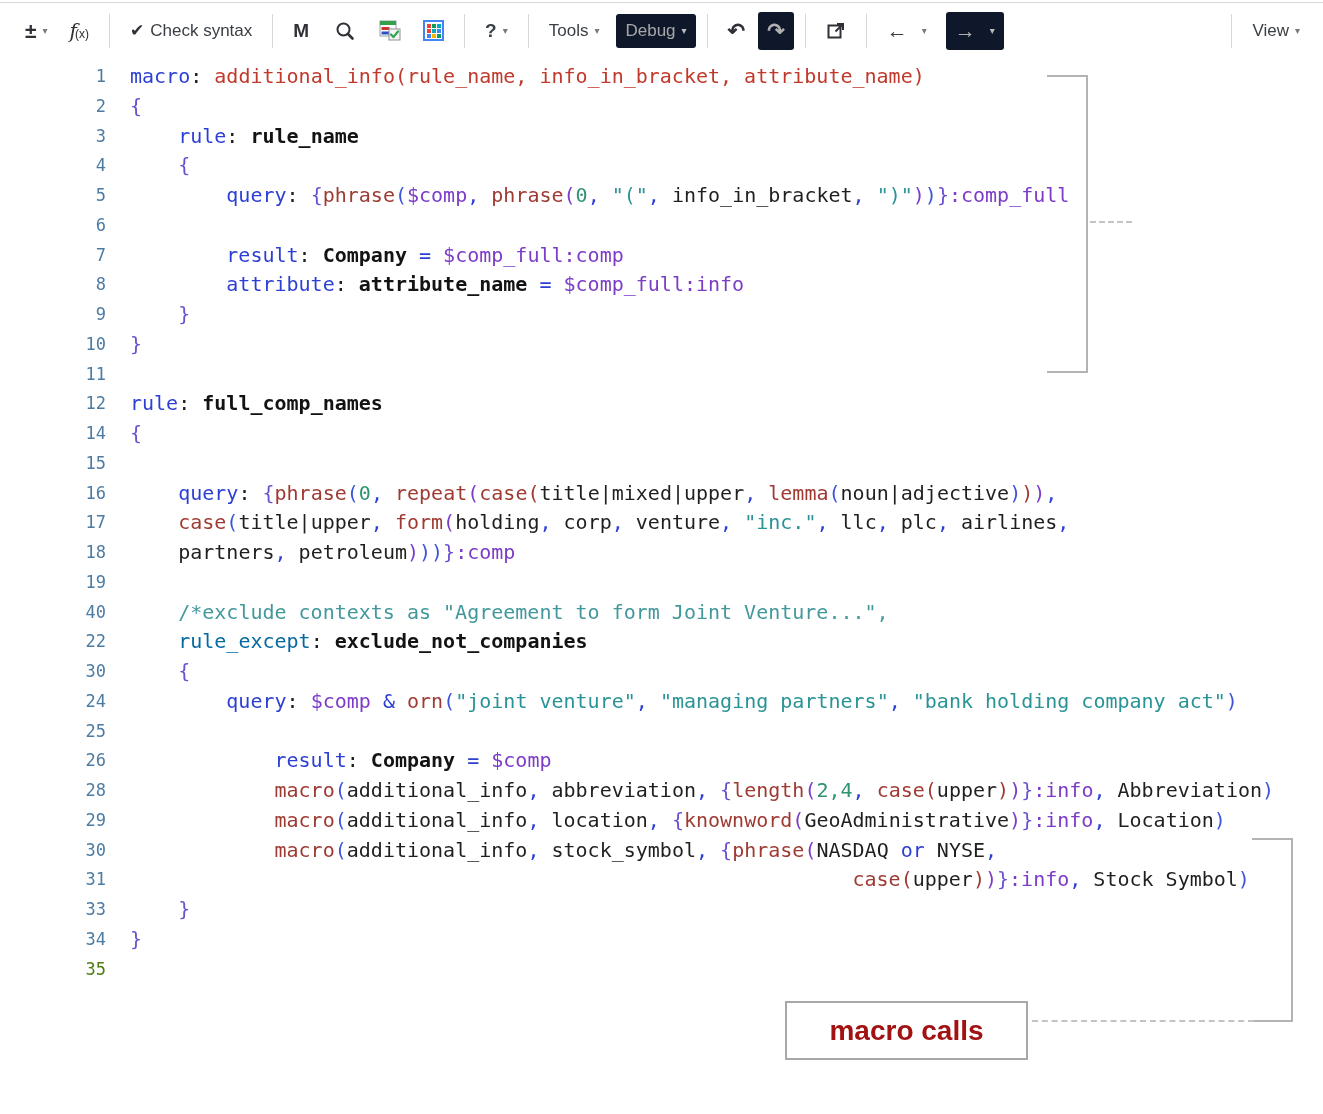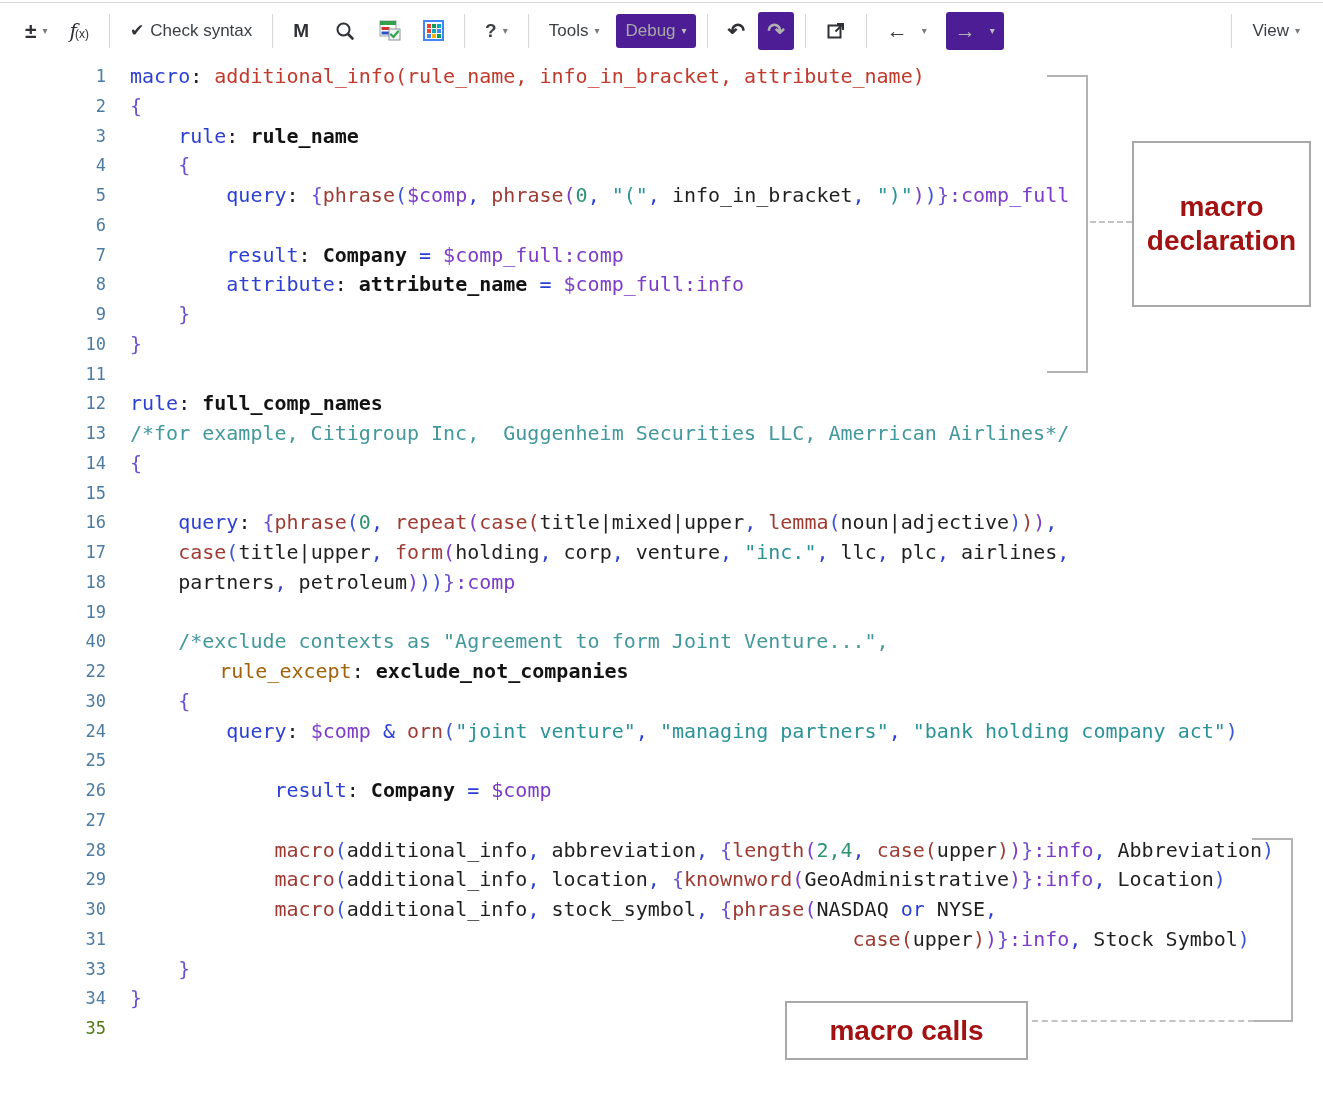--- a/index.html
+++ b/index.html
@@ -6,21 +6,21 @@
   .page{position:relative;width:1323px;height:1114px;background:#ffffff;overflow:hidden;
         font-family:"Liberation Sans",sans-serif;}
   .topline{position:absolute;top:2px;left:0;width:1323px;height:1px;background:#d9d9d9;}
 
   
   .toolbar{position:absolute;top:3px;left:0;width:1323px;height:55px;display:flex;align-items:center;
            padding-left:16px;box-sizing:border-box;color:#3a3f44;font-size:17px;white-space:nowrap;}
   .tb-btn{display:flex;align-items:center;gap:6px;padding:7px 9px;border-radius:3px;cursor:pointer;}
   .tb-sep{width:1px;height:34px;background:#d7d7d7;margin:0 11px;flex:none;}
   .caret{font-size:10px;color:#7a7a7a;}
-  .disabled-pill{background:#4c1d95;color:#a8a8a8;}
+  .disabled-pill{background:#0f172a;color:#a8a8a8;}
   .disabled-pill .caret{color:#bdbdbd;}
   .pm{font-size:21px;font-weight:bold;color:#2f3136;}
   .fx-f{font-family:"DejaVu Serif",serif;font-style:italic;font-size:20px;color:#2f3136;}
   .fx-sub{font-size:12px;color:#2f3136;margin-left:-2px;}
   .checkmark{font-size:17px;color:#2f3136;}
   .m-label{font-size:19px;font-weight:bold;color:#2f3136;}
   .help-q{font-size:19px;font-weight:bold;color:#3a3f44;}
   .undo-g{font-size:21px;font-weight:bold;color:#2f3136;}
   .redo-g{font-size:21px;font-weight:bold;color:#b0b0b0;}
   .arrow-g{font-size:21px;color:#3a3f44;}
@@ -177,50 +177,45 @@
       <div class="code-line"><span class="ln" style="color: rgb(76, 123, 163);">3</span><span class="lc"><span class="pl" style="color: rgb(31, 31, 31);">    </span><span class="kw" style="color: rgb(44, 63, 212);">rule</span><span class="pl" style="color: rgb(31, 31, 31);">: </span><span class="bold" style="color: rgb(19, 19, 19);">rule_name</span></span></div>
       <div class="code-line"><span class="ln" style="color: rgb(76, 123, 163);">4</span><span class="lc"><span class="pl" style="color: rgb(31, 31, 31);">    </span><span class="br" style="color: rgb(106, 79, 208);">{</span></span></div>
       <div class="code-line"><span class="ln" style="color: rgb(76, 123, 163);">5</span><span class="lc"><span class="pl" style="color: rgb(31, 31, 31);">        </span><span class="kw" style="color: rgb(44, 63, 212);">query</span><span class="pl" style="color: rgb(31, 31, 31);">: </span><span class="br" style="color: rgb(106, 79, 208);">{</span><span class="fn" style="color: rgb(158, 58, 50);">phrase</span><span class="p1" style="color: rgb(61, 85, 216);">(</span><span class="var" style="color: rgb(124, 60, 200);">$comp</span><span class="kw" style="color: rgb(44, 63, 212);">, </span><span class="fn" style="color: rgb(158, 58, 50);">phrase</span><span class="p2" style="color: rgb(124, 60, 200);">(</span><span class="num" style="color: rgb(46, 147, 112);">0</span><span class="kw" style="color: rgb(44, 63, 212);">, </span><span class="str" style="color: rgb(42, 147, 150);">"("</span><span class="kw" style="color: rgb(44, 63, 212);">, </span><span class="pl" style="color: rgb(31, 31, 31);">info_in_bracket</span><span class="kw" style="color: rgb(44, 63, 212);">, </span><span class="str" style="color: rgb(42, 147, 150);">")"</span><span class="p2" style="color: rgb(124, 60, 200);">)</span><span class="p1" style="color: rgb(61, 85, 216);">)</span><span class="br" style="color: rgb(106, 79, 208);">}</span><span class="var" style="color: rgb(124, 60, 200);">:comp_full</span></span></div>
       <div class="code-line"><span class="ln" style="color: rgb(76, 123, 163);">6</span><span class="lc"></span></div>
       <div class="code-line"><span class="ln" style="color: rgb(76, 123, 163);">7</span><span class="lc"><span class="pl" style="color: rgb(31, 31, 31);">        </span><span class="kw" style="color: rgb(44, 63, 212);">result</span><span class="pl" style="color: rgb(31, 31, 31);">: </span><span class="bold" style="color: rgb(19, 19, 19);">Company</span><span class="pl" style="color: rgb(31, 31, 31);"> </span><span class="kw" style="color: rgb(44, 63, 212);">=</span><span class="pl" style="color: rgb(31, 31, 31);"> </span><span class="var" style="color: rgb(124, 60, 200);">$comp_full:comp</span></span></div>
       <div class="code-line"><span class="ln" style="color: rgb(76, 123, 163);">8</span><span class="lc"><span class="pl" style="color: rgb(31, 31, 31);">        </span><span class="kw" style="color: rgb(44, 63, 212);">attribute</span><span class="pl" style="color: rgb(31, 31, 31);">: </span><span class="bold" style="color: rgb(19, 19, 19);">attribute_name</span><span class="pl" style="color: rgb(31, 31, 31);"> </span><span class="kw" style="color: rgb(44, 63, 212);">=</span><span class="pl" style="color: rgb(31, 31, 31);"> </span><span class="var" style="color: rgb(124, 60, 200);">$comp_full:info</span></span></div>
       <div class="code-line"><span class="ln" style="color: rgb(76, 123, 163);">9</span><span class="lc"><span class="pl" style="color: rgb(31, 31, 31);">    </span><span class="br" style="color: rgb(106, 79, 208);">}</span></span></div>
       <div class="code-line"><span class="ln" style="color: rgb(76, 123, 163);">10</span><span class="lc"><span class="br" style="color: rgb(106, 79, 208);">}</span></span></div>
       <div class="code-line"><span class="ln" style="color: rgb(76, 123, 163);">11</span><span class="lc"></span></div>
       <div class="code-line"><span class="ln" style="color: rgb(76, 123, 163);">12</span><span class="lc"><span class="kw" style="color: rgb(44, 63, 212);">rule</span><span class="pl" style="color: rgb(31, 31, 31);">: </span><span class="bold" style="color: rgb(19, 19, 19);">full_comp_names</span></span></div>
-      <div class="code-line"><span class="ln" style="color: rgb(76, 123, 163);">13</span><span class="lc"><span class="cm" style="color: rgb(67, 152, 156);">/*for example, Citigroup Inc,  Guggenheim Securities LLC, Amerrican Airlines*/</span></span></div>
       <div class="code-line"><span class="ln" style="color: rgb(76, 123, 163);">14</span><span class="lc"><span class="br" style="color: rgb(106, 79, 208);">{</span></span></div>
       <div class="code-line"><span class="ln" style="color: rgb(76, 123, 163);">15</span><span class="lc"></span></div>
       <div class="code-line"><span class="ln" style="color: rgb(76, 123, 163);">16</span><span class="lc"><span class="pl" style="color: rgb(31, 31, 31);">    </span><span class="kw" style="color: rgb(44, 63, 212);">query</span><span class="pl" style="color: rgb(31, 31, 31);">: </span><span class="br" style="color: rgb(106, 79, 208);">{</span><span class="fn" style="color: rgb(158, 58, 50);">phrase</span><span class="p1" style="color: rgb(61, 85, 216);">(</span><span class="num" style="color: rgb(46, 147, 112);">0</span><span class="kw" style="color: rgb(44, 63, 212);">, </span><span class="fn" style="color: rgb(158, 58, 50);">repeat</span><span class="p2" style="color: rgb(124, 60, 200);">(</span><span class="fn" style="color: rgb(158, 58, 50);">case</span><span class="p3" style="color: rgb(158, 58, 50);">(</span><span class="pl" style="color: rgb(31, 31, 31);">title|mixed|upper</span><span class="kw" style="color: rgb(44, 63, 212);">, </span><span class="fn" style="color: rgb(158, 58, 50);">lemma</span><span class="p1" style="color: rgb(61, 85, 216);">(</span><span class="pl" style="color: rgb(31, 31, 31);">noun|adjective</span><span class="p1" style="color: rgb(61, 85, 216);">)</span><span class="p3" style="color: rgb(158, 58, 50);">)</span><span class="p2" style="color: rgb(124, 60, 200);">)</span><span class="kw" style="color: rgb(44, 63, 212);">,</span></span></div>
       <div class="code-line"><span class="ln" style="color: rgb(76, 123, 163);">17</span><span class="lc"><span class="pl" style="color: rgb(31, 31, 31);">    </span><span class="fn" style="color: rgb(158, 58, 50);">case</span><span class="p1" style="color: rgb(61, 85, 216);">(</span><span class="pl" style="color: rgb(31, 31, 31);">title|upper</span><span class="kw" style="color: rgb(44, 63, 212);">, </span><span class="fn" style="color: rgb(158, 58, 50);">form</span><span class="p2" style="color: rgb(124, 60, 200);">(</span><span class="pl" style="color: rgb(31, 31, 31);">holding</span><span class="kw" style="color: rgb(44, 63, 212);">, </span><span class="pl" style="color: rgb(31, 31, 31);">corp</span><span class="kw" style="color: rgb(44, 63, 212);">, </span><span class="pl" style="color: rgb(31, 31, 31);">venture</span><span class="kw" style="color: rgb(44, 63, 212);">, </span><span class="str" style="color: rgb(42, 147, 150);">"inc."</span><span class="kw" style="color: rgb(44, 63, 212);">, </span><span class="pl" style="color: rgb(31, 31, 31);">llc</span><span class="kw" style="color: rgb(44, 63, 212);">, </span><span class="pl" style="color: rgb(31, 31, 31);">plc</span><span class="kw" style="color: rgb(44, 63, 212);">, </span><span class="pl" style="color: rgb(31, 31, 31);">airlines</span><span class="kw" style="color: rgb(44, 63, 212);">,</span></span></div>
       <div class="code-line"><span class="ln" style="color: rgb(76, 123, 163);">18</span><span class="lc"><span class="pl" style="color: rgb(31, 31, 31);">    </span><span class="pl" style="color: rgb(31, 31, 31);">partners</span><span class="kw" style="color: rgb(44, 63, 212);">, </span><span class="pl" style="color: rgb(31, 31, 31);">petroleum</span><span class="p2" style="color: rgb(124, 60, 200);">)</span><span class="p1" style="color: rgb(61, 85, 216);">)</span><span class="p1" style="color: rgb(61, 85, 216);">)</span><span class="br" style="color: rgb(106, 79, 208);">}</span><span class="var" style="color: rgb(124, 60, 200);">:comp</span></span></div>
       <div class="code-line"><span class="ln" style="color: rgb(76, 123, 163);">19</span><span class="lc"></span></div>
       <div class="code-line"><span class="ln" style="color: rgb(76, 123, 163);">40</span><span class="lc"><span class="pl" style="color: rgb(31, 31, 31);">    </span><span class="cm" style="color: rgb(67, 152, 156);">/*exclude contexts as "Agreement to form Joint Venture...",</span></span></div>
-      <div class="code-line"><span class="ln" style="color: rgb(76, 123, 163);">22</span><span class="lc"><span class="pl" style="color: rgb(31, 31, 31);">    </span><span class="kw" style="color: #a16207; margin-left: 41px;">rule_except</span><span class="pl" style="color: rgb(31, 31, 31);">: </span><span class="bold" style="color: rgb(19, 19, 19);">exclude_not_companies</span></span></div>
+      <div class="code-line"><span class="ln" style="color: rgb(76, 123, 163);">22</span><span class="lc"><span class="pl" style="color: rgb(31, 31, 31);">    </span><span class="kw" style="color: #0369a1;">rule_except</span><span class="pl" style="color: rgb(31, 31, 31);">: </span><span class="bold" style="color: rgb(19, 19, 19);">exclude_not_companies</span></span></div>
       <div class="code-line"><span class="ln" style="color: rgb(76, 123, 163);">30</span><span class="lc"><span class="pl" style="color: rgb(31, 31, 31);">    </span><span class="br" style="color: rgb(106, 79, 208);">{</span></span></div>
       <div class="code-line"><span class="ln" style="color: rgb(76, 123, 163);">24</span><span class="lc"><span class="pl" style="color: rgb(31, 31, 31);">        </span><span class="kw" style="color: rgb(44, 63, 212);">query</span><span class="pl" style="color: rgb(31, 31, 31);">: </span><span class="var" style="color: rgb(124, 60, 200);">$comp</span><span class="pl" style="color: rgb(31, 31, 31);"> </span><span class="kw" style="color: rgb(44, 63, 212);">&amp;</span><span class="pl" style="color: rgb(31, 31, 31);"> </span><span class="fn" style="color: rgb(158, 58, 50);">orn</span><span class="p1" style="color: rgb(61, 85, 216);">(</span><span class="str" style="color: rgb(42, 147, 150);">"joint venture"</span><span class="kw" style="color: rgb(44, 63, 212);">, </span><span class="str" style="color: rgb(42, 147, 150);">"managing partners"</span><span class="kw" style="color: rgb(44, 63, 212);">, </span><span class="str" style="color: rgb(42, 147, 150);">"bank holding company act"</span><span class="p1" style="color: rgb(61, 85, 216);">)</span></span></div>
       <div class="code-line"><span class="ln" style="color: rgb(76, 123, 163);">25</span><span class="lc"></span></div>
       <div class="code-line"><span class="ln" style="color: rgb(76, 123, 163);">26</span><span class="lc"><span class="pl" style="color: rgb(31, 31, 31);">            </span><span class="kw" style="color: rgb(44, 63, 212);">result</span><span class="pl" style="color: rgb(31, 31, 31);">: </span><span class="bold" style="color: rgb(19, 19, 19);">Company</span><span class="pl" style="color: rgb(31, 31, 31);"> </span><span class="kw" style="color: rgb(44, 63, 212);">=</span><span class="pl" style="color: rgb(31, 31, 31);"> </span><span class="var" style="color: rgb(124, 60, 200);">$comp</span></span></div>
-      <div class="code-line"><span class="ln" style="color: rgb(76, 123, 163);">27</span><span class="lc"></span></div>
       <div class="code-line"><span class="ln" style="color: rgb(76, 123, 163);">28</span><span class="lc"><span class="pl" style="color: rgb(31, 31, 31);">            </span><span class="fn" style="color: rgb(158, 58, 50);">macro</span><span class="p1" style="color: rgb(61, 85, 216);">(</span><span class="pl" style="color: rgb(31, 31, 31);">additional_info</span><span class="kw" style="color: rgb(44, 63, 212);">, </span><span class="pl" style="color: rgb(31, 31, 31);">abbreviation</span><span class="kw" style="color: rgb(44, 63, 212);">, </span><span class="br" style="color: rgb(106, 79, 208);">{</span><span class="fn" style="color: rgb(158, 58, 50);">length</span><span class="p2" style="color: rgb(124, 60, 200);">(</span><span class="num" style="color: rgb(46, 147, 112);">2,4</span><span class="kw" style="color: rgb(44, 63, 212);">, </span><span class="fn" style="color: rgb(158, 58, 50);">case</span><span class="p3" style="color: rgb(158, 58, 50);">(</span><span class="pl" style="color: rgb(31, 31, 31);">upper</span><span class="p3" style="color: rgb(158, 58, 50);">)</span><span class="p2" style="color: rgb(124, 60, 200);">)</span><span class="br" style="color: rgb(106, 79, 208);">}</span><span class="var" style="color: rgb(124, 60, 200);">:info</span><span class="kw" style="color: rgb(44, 63, 212);">, </span><span class="pl" style="color: rgb(31, 31, 31);">Abbreviation</span><span class="p1" style="color: rgb(61, 85, 216);">)</span></span></div>
       <div class="code-line"><span class="ln" style="color: rgb(76, 123, 163);">29</span><span class="lc"><span class="pl" style="color: rgb(31, 31, 31);">            </span><span class="fn" style="color: rgb(158, 58, 50);">macro</span><span class="p1" style="color: rgb(61, 85, 216);">(</span><span class="pl" style="color: rgb(31, 31, 31);">additional_info</span><span class="kw" style="color: rgb(44, 63, 212);">, </span><span class="pl" style="color: rgb(31, 31, 31);">location</span><span class="kw" style="color: rgb(44, 63, 212);">, </span><span class="br" style="color: rgb(106, 79, 208);">{</span><span class="fn" style="color: rgb(158, 58, 50);">knownword</span><span class="p2" style="color: rgb(124, 60, 200);">(</span><span class="pl" style="color: rgb(31, 31, 31);">GeoAdministrative</span><span class="p2" style="color: rgb(124, 60, 200);">)</span><span class="br" style="color: rgb(106, 79, 208);">}</span><span class="var" style="color: rgb(124, 60, 200);">:info</span><span class="kw" style="color: rgb(44, 63, 212);">, </span><span class="pl" style="color: rgb(31, 31, 31);">Location</span><span class="p1" style="color: rgb(61, 85, 216);">)</span></span></div>
       <div class="code-line"><span class="ln" style="color: rgb(76, 123, 163);">30</span><span class="lc"><span class="pl" style="color: rgb(31, 31, 31);">            </span><span class="fn" style="color: rgb(158, 58, 50);">macro</span><span class="p1" style="color: rgb(61, 85, 216);">(</span><span class="pl" style="color: rgb(31, 31, 31);">additional_info</span><span class="kw" style="color: rgb(44, 63, 212);">, </span><span class="pl" style="color: rgb(31, 31, 31);">stock_symbol</span><span class="kw" style="color: rgb(44, 63, 212);">, </span><span class="br" style="color: rgb(106, 79, 208);">{</span><span class="fn" style="color: rgb(158, 58, 50);">phrase</span><span class="p2" style="color: rgb(124, 60, 200);">(</span><span class="pl" style="color: rgb(31, 31, 31);">NASDAQ </span><span class="kw" style="color: rgb(44, 63, 212);">or</span><span class="pl" style="color: rgb(31, 31, 31);"> NYSE</span><span class="kw" style="color: rgb(44, 63, 212);">,</span></span></div>
       <div class="code-line"><span class="ln" style="color: rgb(76, 123, 163);">31</span><span class="lc"><span class="pl" style="color: rgb(31, 31, 31);">                                                            </span><span class="fn" style="color: rgb(158, 58, 50);">case</span><span class="p3" style="color: rgb(158, 58, 50);">(</span><span class="pl" style="color: rgb(31, 31, 31);">upper</span><span class="p3" style="color: rgb(158, 58, 50);">)</span><span class="p2" style="color: rgb(124, 60, 200);">)</span><span class="br" style="color: rgb(106, 79, 208);">}</span><span class="var" style="color: rgb(124, 60, 200);">:info</span><span class="kw" style="color: rgb(44, 63, 212);">, </span><span class="pl" style="color: rgb(31, 31, 31);">Stock Symbol</span><span class="p1" style="color: rgb(61, 85, 216);">)</span></span></div>
       <div class="code-line"><span class="ln" style="color: rgb(76, 123, 163);">33</span><span class="lc"><span class="pl" style="color: rgb(31, 31, 31);">    </span><span class="br" style="color: rgb(106, 79, 208);">}</span></span></div>
       <div class="code-line"><span class="ln" style="color: rgb(76, 123, 163);">34</span><span class="lc"><span class="br" style="color: rgb(106, 79, 208);">}</span></span></div>
       <div class="code-line"><span class="ln" style="color: #4d7c0f;">35</span><span class="lc"></span></div>
     </div>
 
   <div class="ann-line" style="left: 1086px; top: 75px; width: 2px; height: 298px; background: rgb(179, 179, 179);"></div>
   <div class="ann-line" style="left: 1047px; top: 75px; width: 41px; height: 2px; background: rgb(179, 179, 179);"></div>
   <div class="ann-line" style="left: 1047px; top: 371px; width: 41px; height: 2px; background: rgb(179, 179, 179);"></div>
   <div class="ann-dash" style="left:1090px;top:221px;width:42px;"></div>
-  <div class="ann-box" style="left: 1132px; top: 141px; width: 175px; height: 162px; color: rgb(163, 18, 18); border-color: rgb(168, 168, 168);">
-    <span>macro declaration</span>
-  </div>
 
   <div class="ann-line" style="left: 1291px; top: 838px; width: 2px; height: 184px; background: rgb(179, 179, 179);"></div>
   <div class="ann-line" style="left: 1252px; top: 838px; width: 41px; height: 2px; background: rgb(179, 179, 179);"></div>
   <div class="ann-line" style="left: 1254px; top: 1020px; width: 39px; height: 2px; background: rgb(179, 179, 179);"></div>
   <div class="ann-dash" style="left:1032px;top:1020px;width:222px;"></div>
   <div class="ann-box" style="left: 785px; top: 1001px; width: 239px; height: 55px; color: rgb(163, 18, 18); border-color: rgb(168, 168, 168);">
     <span>macro calls</span>
   </div>
 </div>
 

